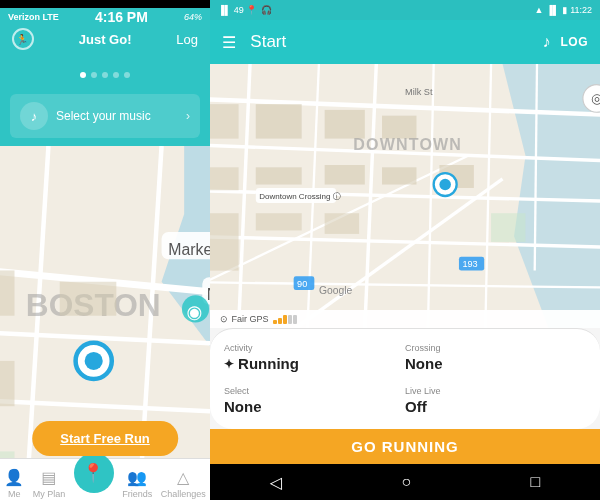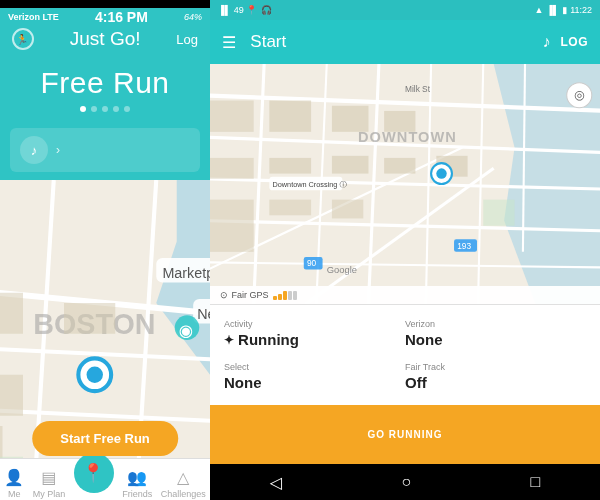--- a/index.html
+++ b/index.html
@@ -43,21 +43,21 @@
       align-items: center;
       padding: 2px 12px 6px;
     }
     .ios-header .runner-icon {
       width: 22px; height: 22px;
       border: 2px solid rgba(255,255,255,0.7);
       border-radius: 50%;
       display: flex; align-items: center; justify-content: center;
       font-size: 10px; color: white;
     }
-    .ios-header .just-go { color: white; font-size: 19px; font-weight: 400; }
+    .ios-header .just-go { color: white; font-size: 13px; font-weight: 700; }
     .ios-header .log { color: white; font-size: 13px; }
 
     .ios-hero {
       text-align: center;
       padding: 10px 0 8px;
     }
     .ios-hero h1 {
       color: white;
       font-size: 30px;
       font-weight: 200;
@@ -111,20 +111,21 @@
       background: #f5a623;
       color: white;
       border: none;
       border-radius: 25px;
       padding: 10px 28px;
       font-size: 13px;
       font-weight: 600;
       white-space: nowrap;
       cursor: pointer;
       z-index: 10;
+      text-decoration: underline;
     }
 
     .ios-tab-bar {
       position: absolute;
       bottom: 0;
       left: 0; right: 0;
       height: 50px;
       background: white;
       display: flex;
       justify-content: space-around;
@@ -216,33 +217,34 @@
     }
 
     .android-info-panel {
       background: white;
       padding: 10px 14px;
       display: grid;
       grid-template-columns: 1fr 1fr;
       grid-template-rows: auto auto;
       gap: 6px 0;
       border-top: 1px solid #e0e0e0;
+      border-radius: 23px;
     }
     .info-cell { padding: 4px 0; }
     .info-cell-label { font-size: 9px; color: #888; margin-bottom: 2px; }
     .info-cell-value { font-size: 15px; font-weight: 600; color: #222; }
     .info-cell-value.activity { display: flex; align-items: center; gap: 4px; }
     .activity-icon { font-size: 12px; }
 
     .android-go-btn {
       background: #f5a623;
       color: white;
       border: none;
-      padding: 24px;
-      font-size: 10px;
+      padding: 9px;
+      font-size: 15px;
       font-weight: 700;
       letter-spacing: 1px;
       cursor: pointer;
       width: 100%;
     }
 
     .android-nav-bar {
       background: #000;
       height: 36px;
       display: flex;
@@ -272,32 +274,32 @@
     </span>
   </div>
 
   <div class="ios-header">
     <div class="runner-icon">🏃</div>
     <span class="just-go">Just Go!</span>
     <span class="log">Log</span>
   </div>
 
   <div class="ios-hero">
-    <h1>Free Run</h1>
     <div class="ios-dots">
       <div class="ios-dot active"></div>
       <div class="ios-dot"></div>
       <div class="ios-dot"></div>
       <div class="ios-dot"></div>
       <div class="ios-dot"></div>
     </div>
   </div>
 
   <div class="ios-music-bar">
     <div class="music-icon-circle">♪</div>
+    <span class="music-label">Select your music</span>
     <span class="music-chevron">›</span>
   </div>
 
   <div class="ios-map">
     <svg class="map-svg" viewBox="0 0 210 160" preserveAspectRatio="xMidYMid slice">
 
       <rect width="210" height="160" fill="#f2ede3"></rect>
 
       <path d="M140,0 L210,0 L210,80 L160,100 L130,60 L140,30 Z" fill="#a8d4e6" opacity="0.7"></path>
 
@@ -461,29 +463,29 @@
 
   <div class="android-info-panel">
     <div class="info-cell">
       <div class="info-cell-label">Activity</div>
       <div class="info-cell-value activity">
         <span class="activity-icon">✦</span>
         <span>Running</span>
       </div>
     </div>
     <div class="info-cell">
-      <div class="info-cell-label">Verizon</div>
+      <div class="info-cell-label">Crossing</div>
       <div class="info-cell-value">None</div>
     </div>
     <div class="info-cell">
       <div class="info-cell-label">Select</div>
       <div class="info-cell-value">None</div>
     </div>
     <div class="info-cell">
-      <div class="info-cell-label">Fair Track</div>
+      <div class="info-cell-label">Live Live</div>
       <div class="info-cell-value">Off</div>
     </div>
   </div>
 
   <button class="android-go-btn">GO RUNNING</button>
 
   <div class="android-nav-bar">
     <button class="nav-btn">◁</button>
     <button class="nav-btn">○</button>
     <button class="nav-btn">□</button>

